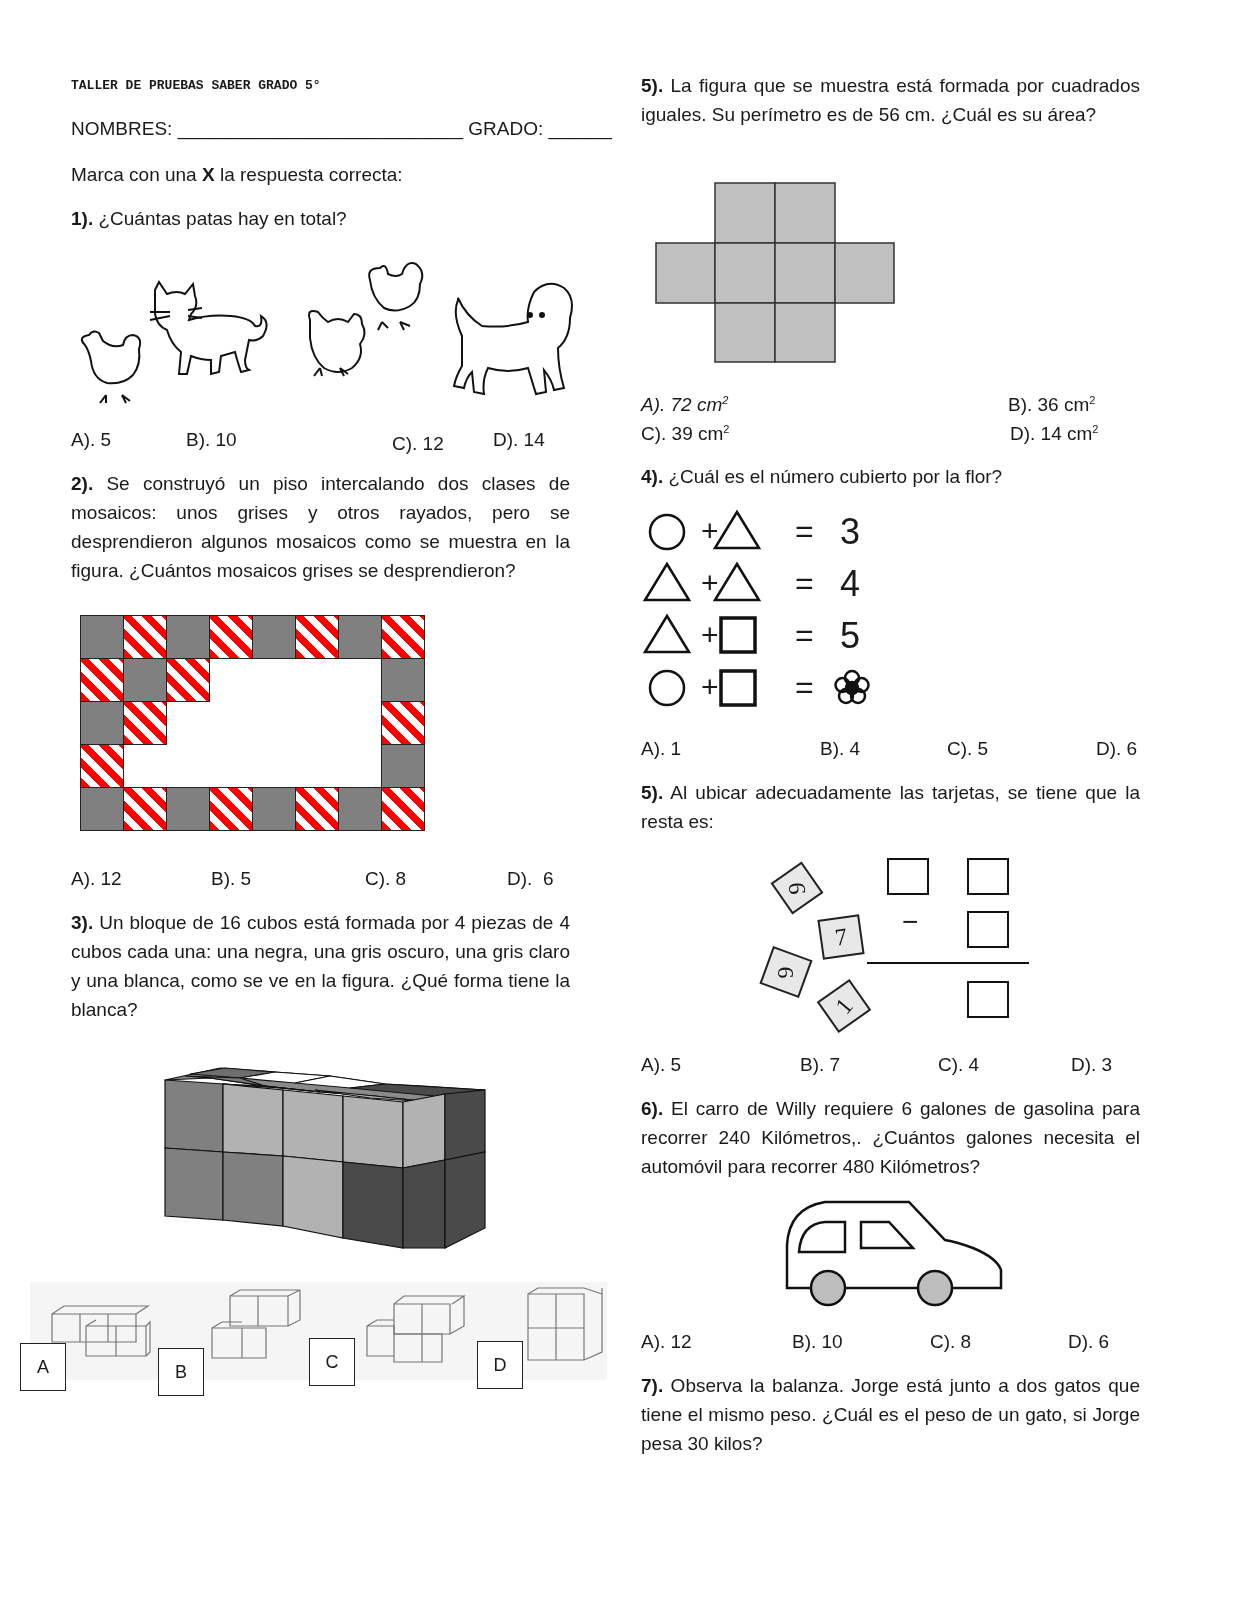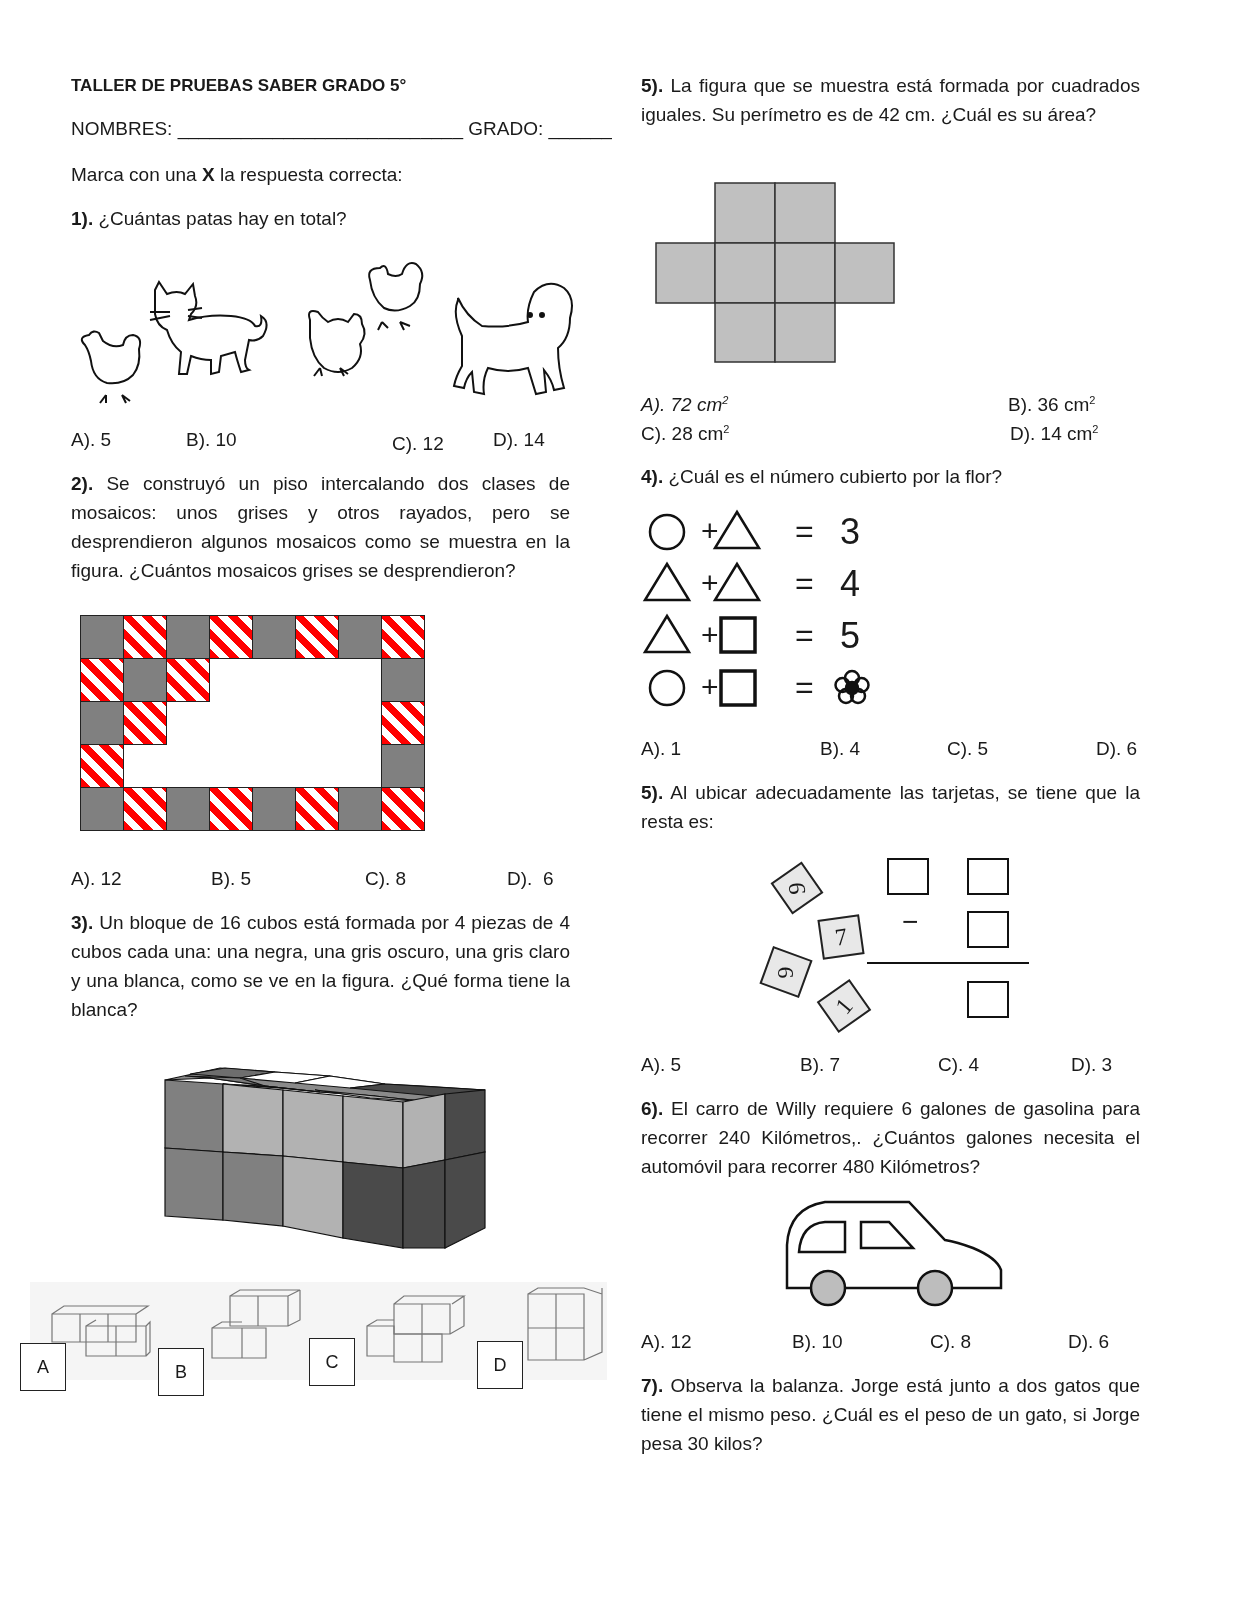--- a/index.html
+++ b/index.html
@@ -9,21 +9,21 @@
   .txt { font-size:19px; line-height:29px; }
   .just { text-align:justify; text-align-last:left; }
   .b { font-weight:bold; }
   .opt { position:absolute; font-size:19px; line-height:24px; white-space:nowrap; }
   sup { font-size:11px; vertical-align:super; line-height:0; }
   svg { position:absolute; overflow:visible; }
 </style>
 </head>
 <body>
 
-<div class="abs txt b" style="left:71px;top:71px;font-size:17px;">TALLER DE PRUEBAS SABER GRADO 5°</div>
+<div class="abs txt b" style="left:71px;top:71px;font-size:13px;font-family:Liberation Mono, monospace;">TALLER DE PRUEBAS SABER GRADO 5°</div>
 
 <div class="abs txt" style="left:71px;top:114px;white-space:nowrap;">
   <span>NOMBRES:</span>
   <span>___________________________</span>
   <span>GRADO:</span>
   <span>______</span>
 </div>
 
 <div class="abs txt" style="left:71px;top:160px;"><span>Marca con una </span><b>X</b><span> la respuesta correcta:</span></div>
 
@@ -159,37 +159,37 @@
 <div class="abs" style="left:158px;top:1348px;width:44px;height:46px;border:1.5px solid #222;background:#fff;font-size:18px;display:flex;align-items:center;justify-content:center;">
     <span>B</span>
   </div>
 <div class="abs" style="left:309px;top:1338px;width:44px;height:46px;border:1.5px solid #222;background:#fff;font-size:18px;display:flex;align-items:center;justify-content:center;">
     <span>C</span>
   </div>
 <div class="abs" style="left:477px;top:1341px;width:44px;height:46px;border:1.5px solid #222;background:#fff;font-size:18px;display:flex;align-items:center;justify-content:center;">
     <span>D</span>
   </div>
 
-<div class="abs txt just" style="left:641px;top:71px;width:499px;"><b>5).</b><span> La figura que se muestra está formada por cuadrados iguales. Su perímetro es de 42 cm. ¿Cuál es su área?</span></div>
+<div class="abs txt just" style="left:641px;top:71px;width:499px;"><b>5).</b><span> La figura que se muestra está formada por cuadrados iguales. Su perímetro es de 56 cm. ¿Cuál es su área?</span></div>
 
 <svg style="left:656px;top:183px;" width="240" height="180" viewBox="0 0 240 180" stroke="#333" stroke-width="1.5">
   <rect x="59" y="0" width="60" height="60" fill="#c0c0c0"></rect>
   <rect x="119" y="0" width="60" height="60" fill="#c0c0c0"></rect>
   <rect x="0" y="60" width="59" height="60" fill="#c0c0c0"></rect>
   <rect x="59" y="60" width="60" height="60" fill="#c0c0c0"></rect>
   <rect x="119" y="60" width="60" height="60" fill="#c0c0c0"></rect>
   <rect x="179" y="60" width="59" height="60" fill="#c0c0c0"></rect>
   <rect x="59" y="120" width="60" height="59" fill="#c0c0c0"></rect>
   <rect x="119" y="120" width="60" height="59" fill="#c0c0c0"></rect>
 </svg>
 
 <div>
   <div class="opt" style="left:641px;top:393px;font-style:italic;"><span>A). 72 cm</span><sup>2</sup></div>
   <div class="opt" style="left:1008px;top:393px;"><span>B). 36 cm</span><sup>2</sup></div>
-  <div class="opt" style="left:641px;top:422px;"><span>C). 28 cm</span><sup>2</sup></div>
+  <div class="opt" style="left:641px;top:422px;"><span>C). 39 cm</span><sup>2</sup></div>
   <div class="opt" style="left:1010px;top:422px;"><span>D). 14 cm</span><sup>2</sup></div>
 </div>
 
 <div class="abs txt" style="left:641px;top:462px;"><b>4).</b><span> ¿Cuál es el número cubierto por la flor?</span></div>
 
 <div class="abs" style="left:645px;top:508px;width:240px;height:205px;">
   <svg width="240" height="205" viewBox="0 0 240 205" style="left:0;top:0;" fill="none" stroke="#111" stroke-width="2.5">
 
     <circle cx="22" cy="24" r="17"></circle>
     <polygon points="92,4 114,40 70,40"></polygon>

